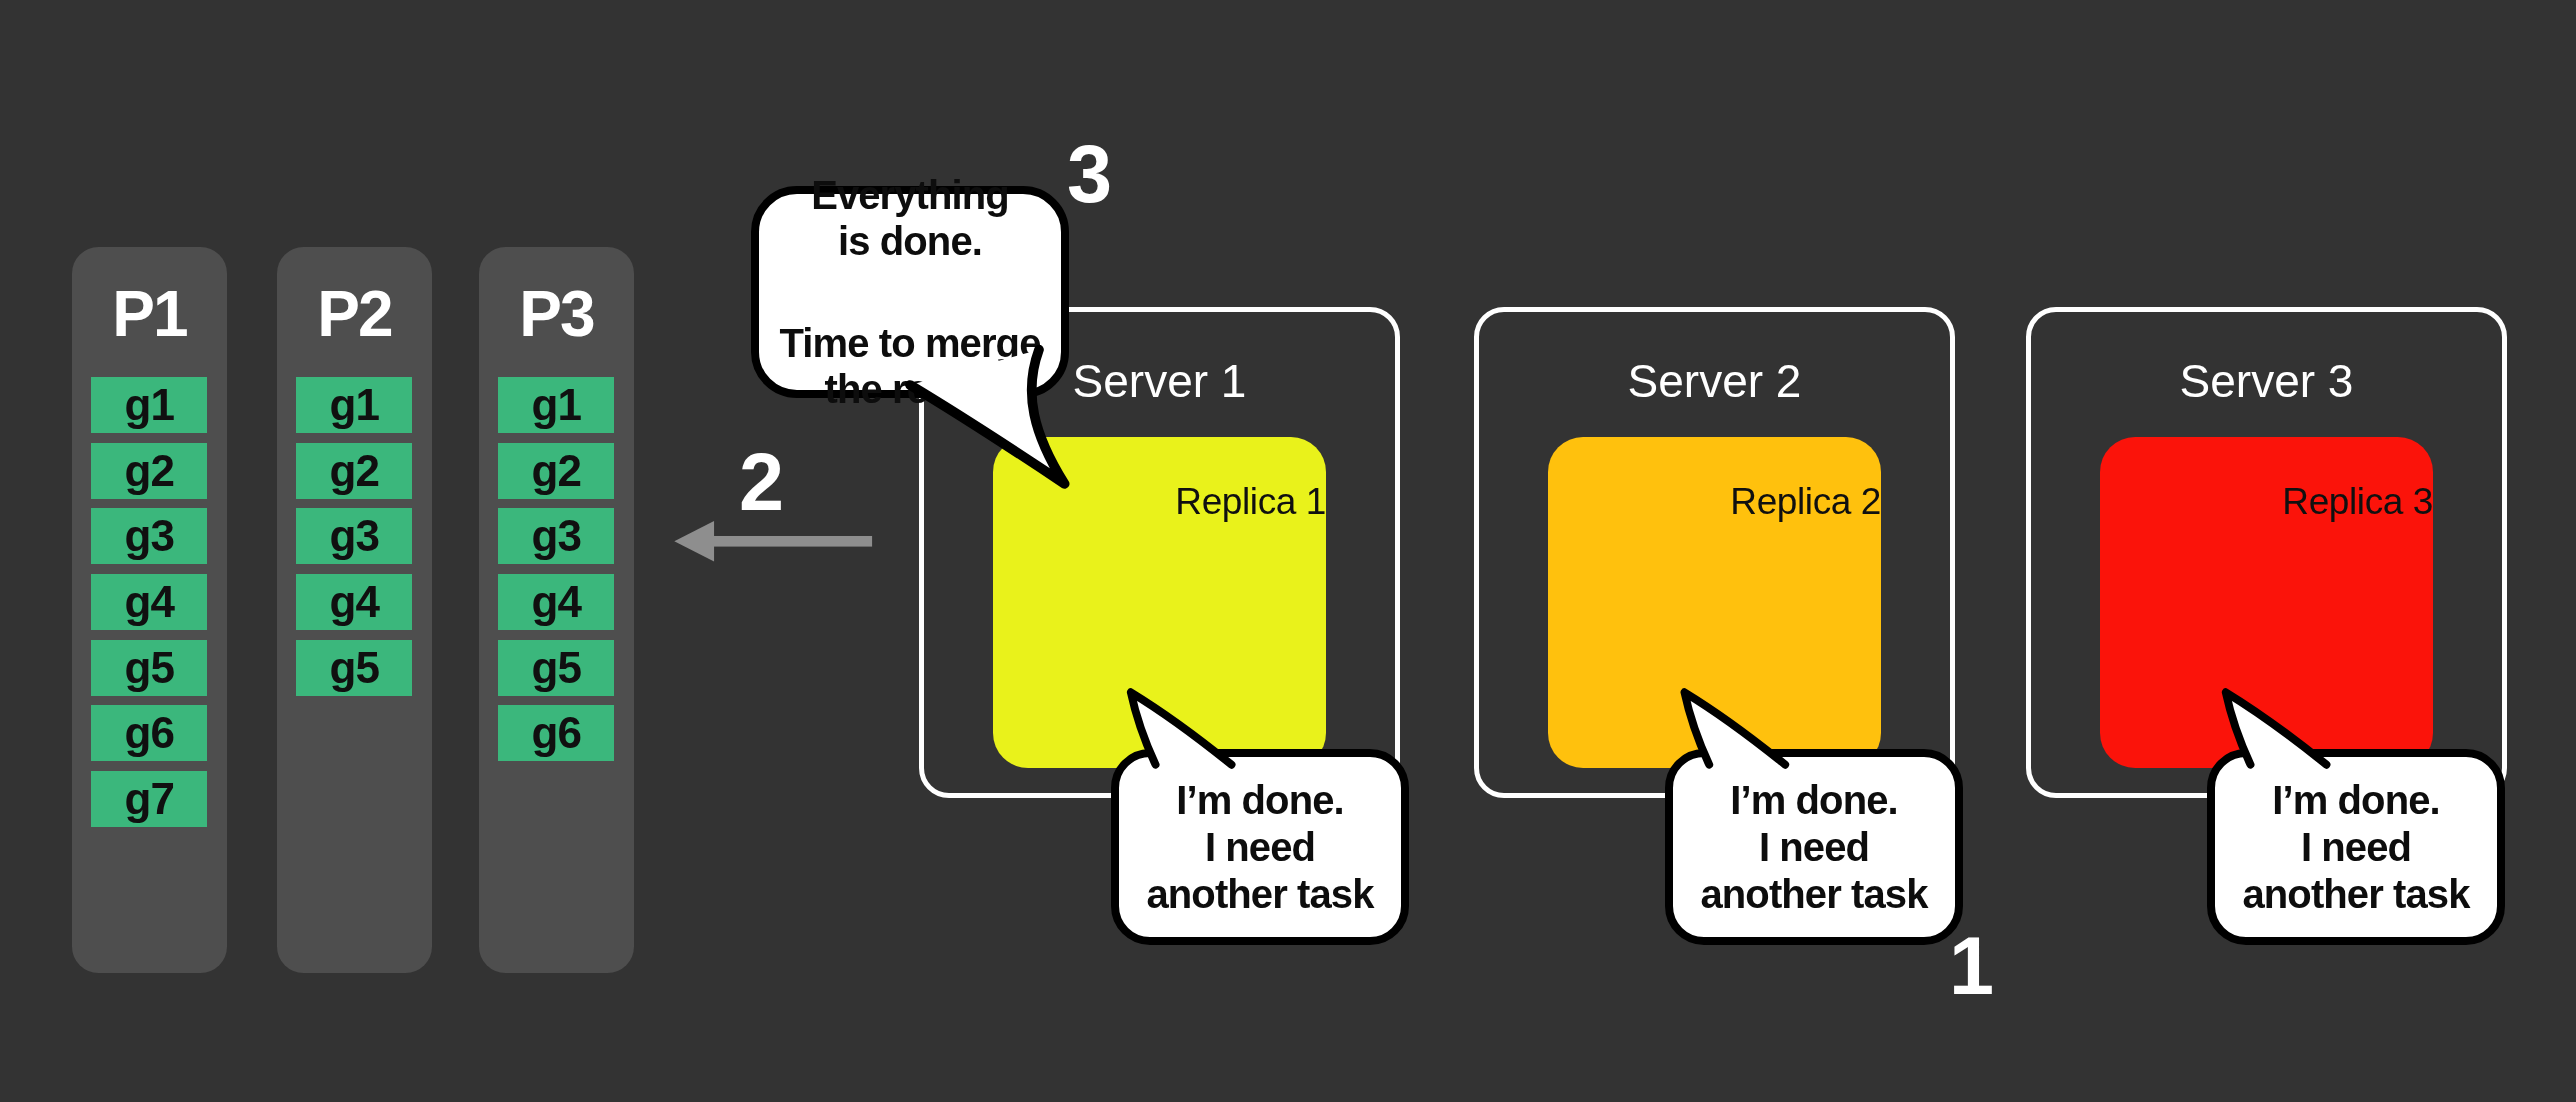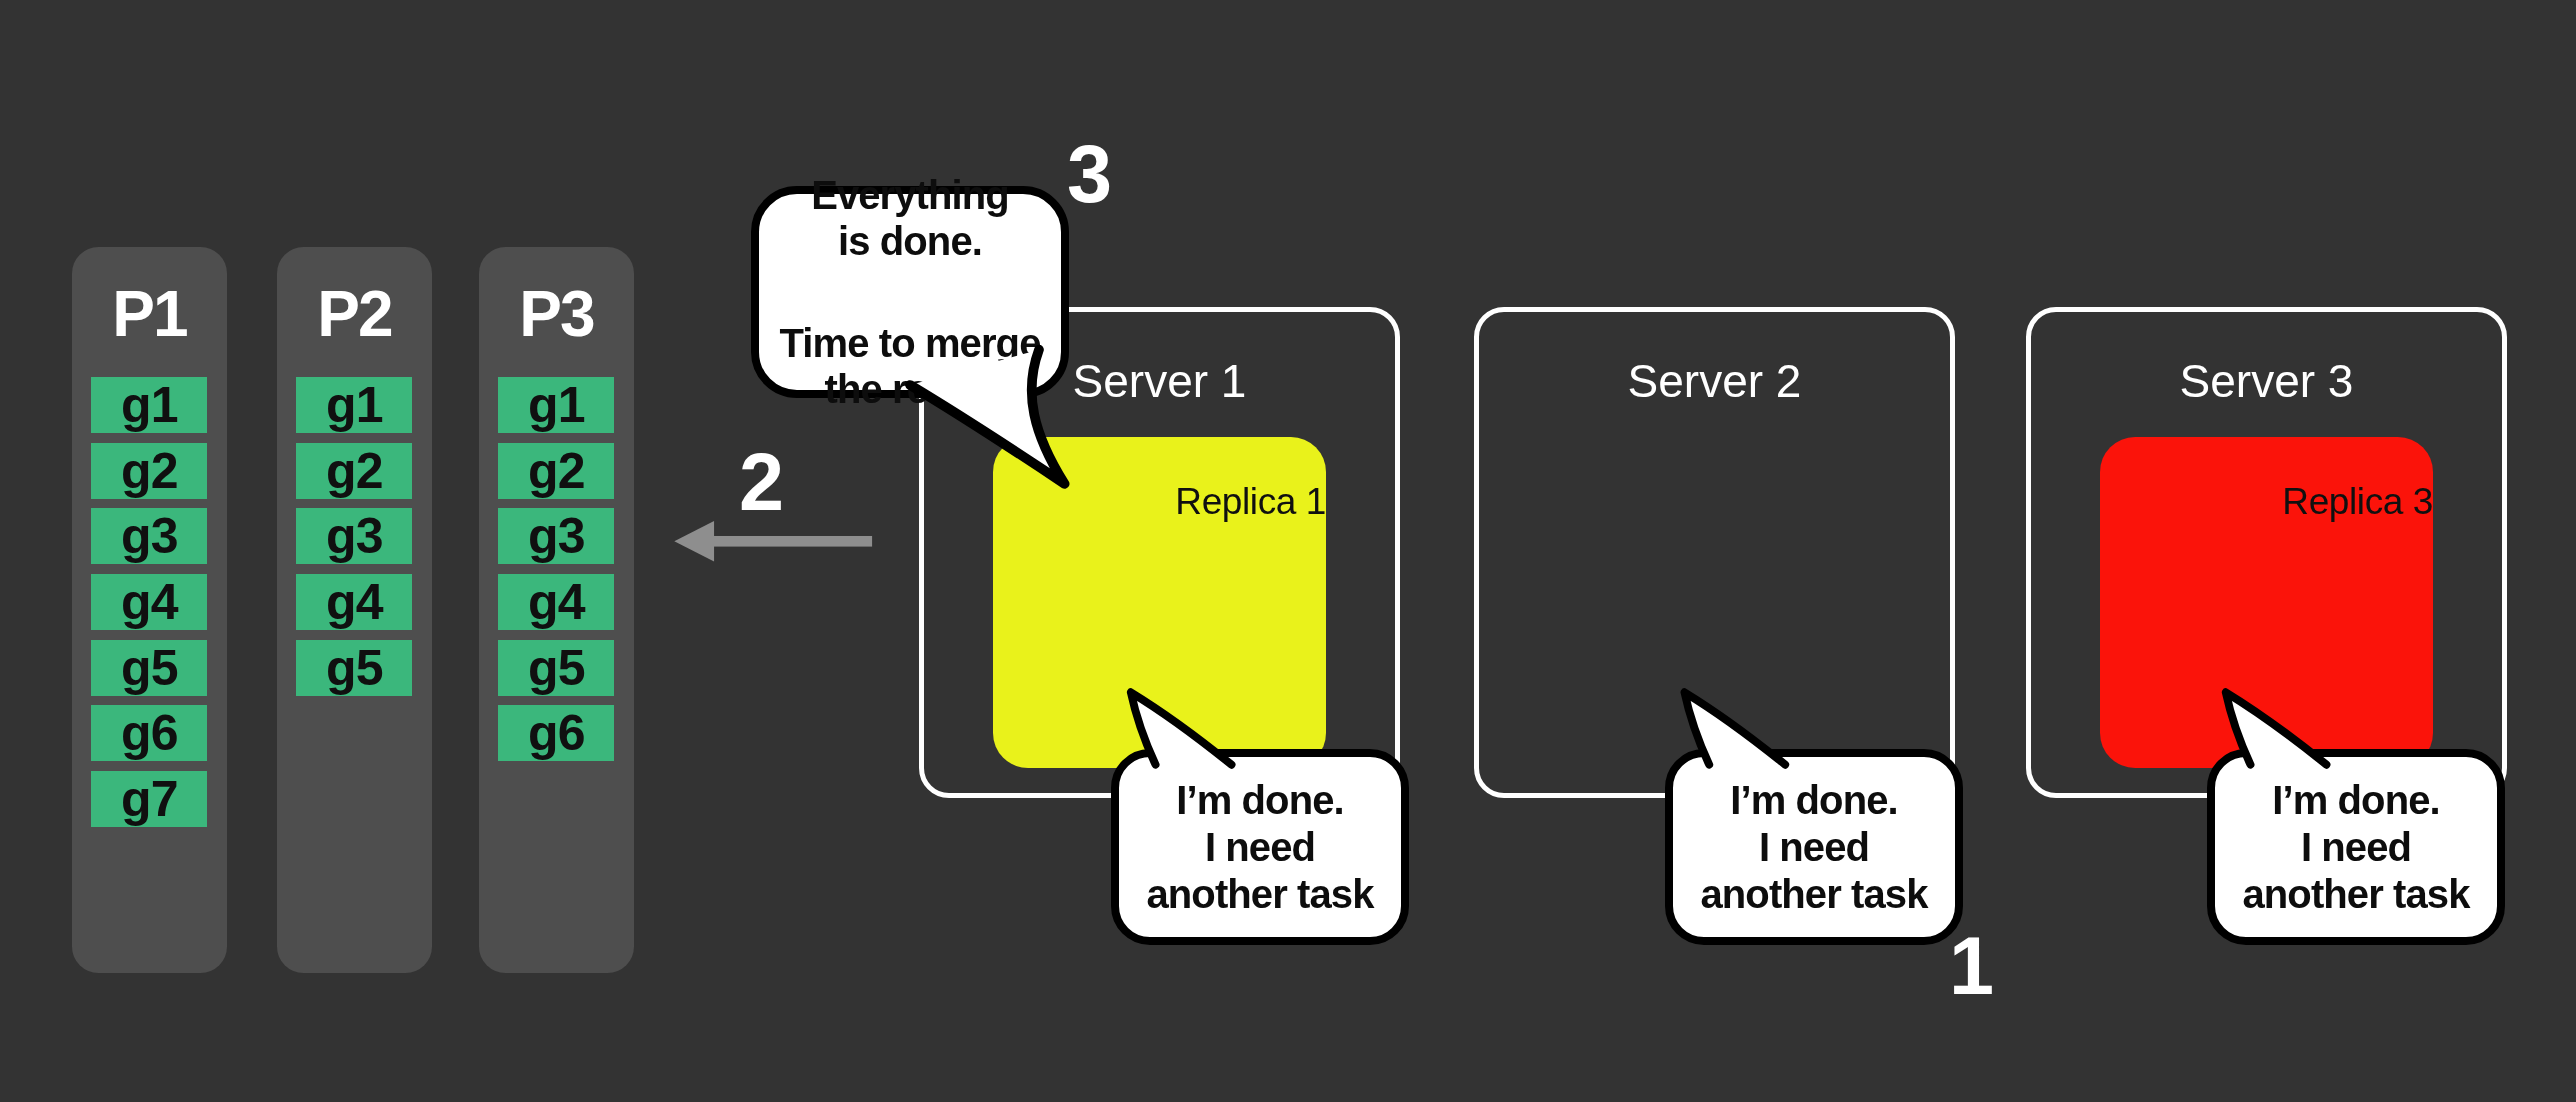--- a/index.html
+++ b/index.html
@@ -4,21 +4,21 @@
 <style>
   html,body{margin:0;padding:0;background:#333333;}
   *{box-sizing:border-box;font-family:"Liberation Sans",sans-serif;}
   .canvas{position:relative;width:2576px;height:1102px;background:var(--background,#333333);overflow:hidden;}
 
   
   .partition{position:absolute;top:247px;width:155px;height:726px;background:var(--panel-gray,#4E4E4E);border-radius:26.5px;z-index:1;}
   .p-1{left:72px}.p-2{left:277px}.p-3{left:479px}
   .partition-label{margin-top:30px;text-align:center;color:var(--text-white,#fff);font-size:64px;font-weight:700;letter-spacing:-1.8px;}
   .chips{position:absolute;left:19.4px;top:130px;width:116px;display:flex;flex-direction:column;gap:9.7px;}
-  .chip{height:56px;background:var(--chip-green,#3BB77C);color:#101010;font-size:50px;font-weight:700;display:flex;align-items:center;justify-content:center;letter-spacing:-0.9px;}
+  .chip{height:56px;background:var(--chip-green,#3BB77C);color:#101010;font-size:44px;font-weight:700;display:flex;align-items:center;justify-content:center;letter-spacing:-0.9px;}
 
   
   .server{position:absolute;top:307px;width:481px;height:491px;border:5.3px solid var(--server-border-white,#fff);border-radius:30px;z-index:1;}
   .s-1{left:919px}.s-2{left:1474px}.s-3{left:2026px}
   .server-label{margin-top:42px;text-align:center;color:var(--text-white,#fff);font-size:46px;font-weight:500;}
   .replica{position:absolute;left:69px;top:125px;width:333px;height:331px;border-radius:35px;}
   .replica-label{margin-top:44px;text-align:right;font-size:37px;font-weight:400;color:#101010;letter-spacing:-0.4px;}
 
   
   .bubble{position:absolute;background:var(--bubble-white,#fff);border:8px solid var(--outline-black,#000);border-radius:39px;color:#0d0d0d;font-weight:700;text-align:center;z-index:4;}
@@ -84,20 +84,23 @@
 
   <div class="server s-1">
     <div class="server-label">Server 1</div>
     <div class="replica" style="background-color: rgb(233, 242, 27);">
       <div class="replica-label">Replica 1</div>
     </div>
   </div>
 
   <div class="server s-2">
     <div class="server-label">Server 2</div>
+    <div class="replica" style="background-color: rgb(255, 193, 13);">
+      <div class="replica-label">Replica 2</div>
+    </div>
   </div>
 
   <div class="server s-3">
     <div class="server-label">Server 3</div>
     <div class="replica" style="background-color: rgb(251, 19, 10);">
       <div class="replica-label">Replica 3</div>
     </div>
   </div>
 
   <div class="step step-3">3</div>

